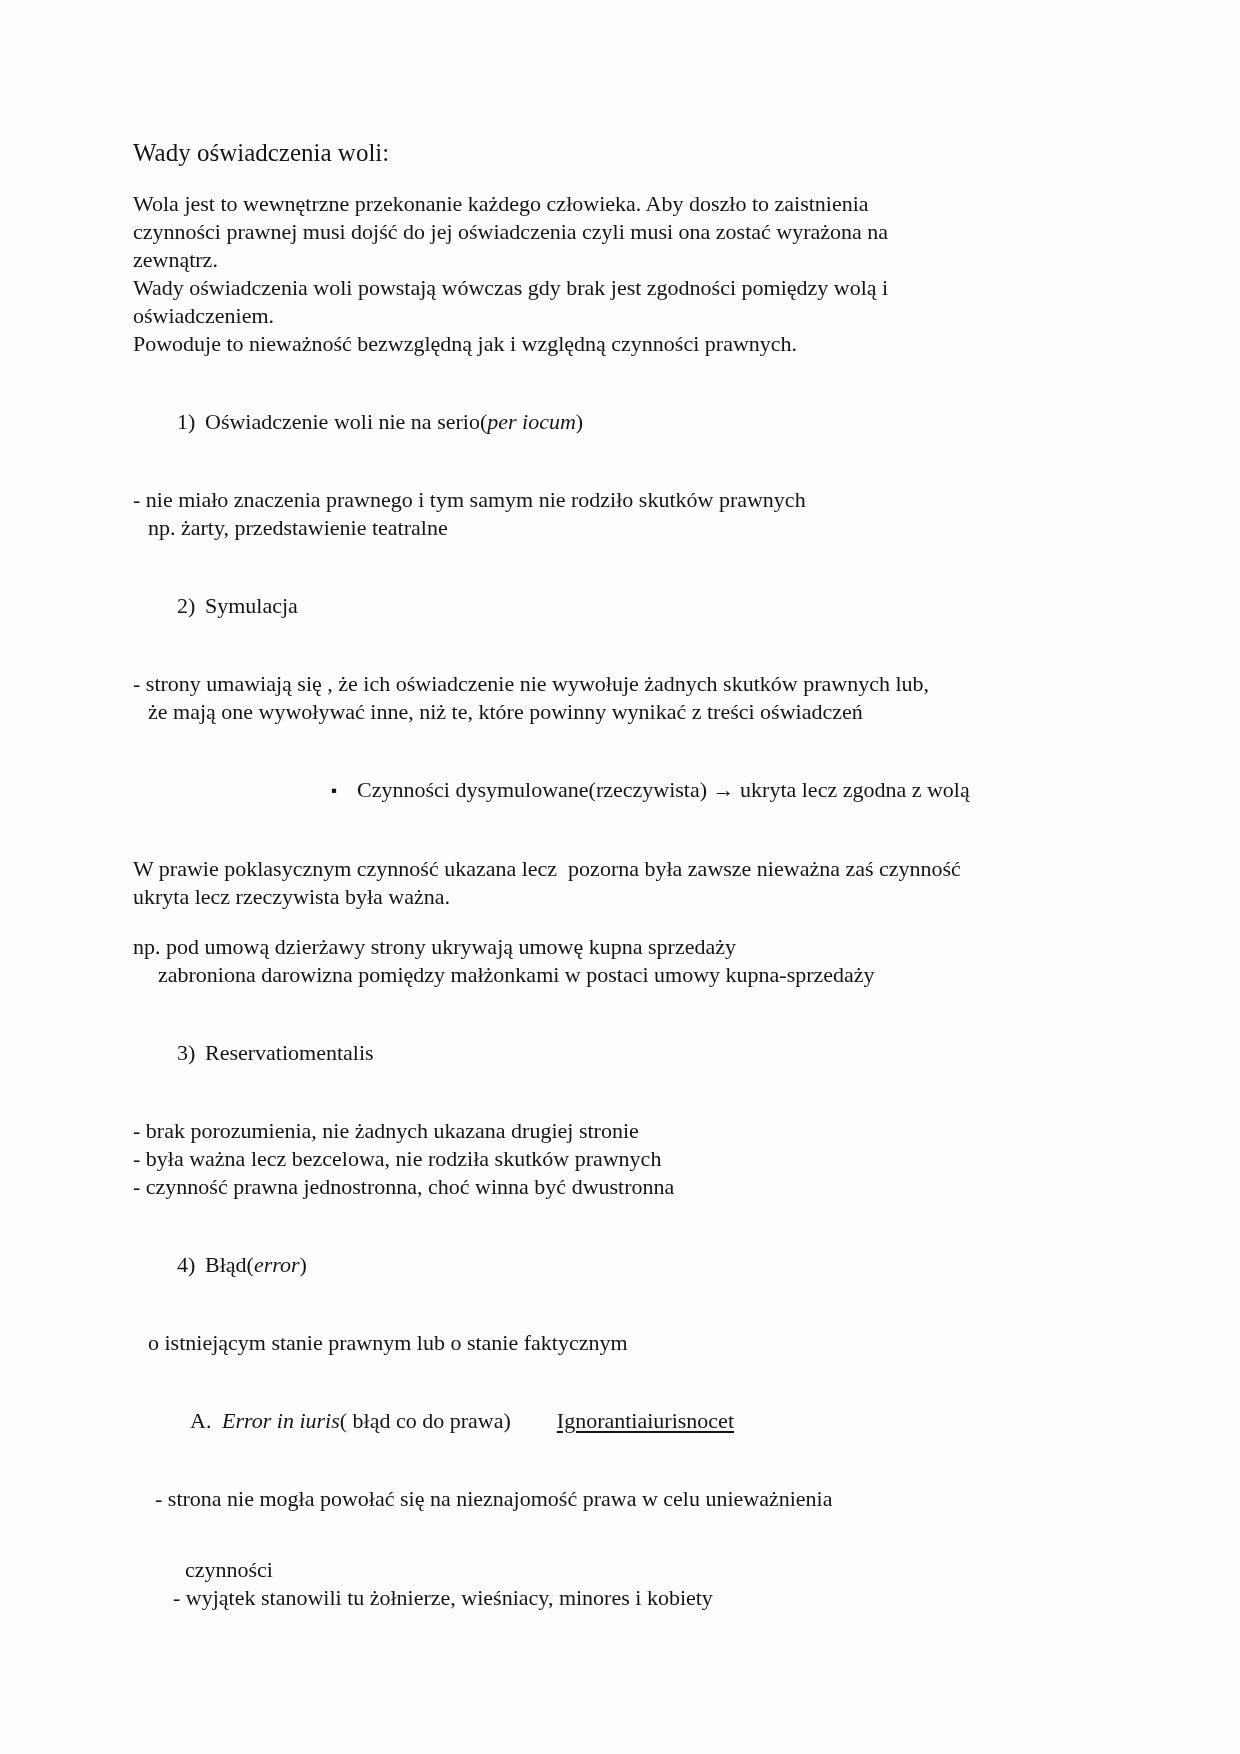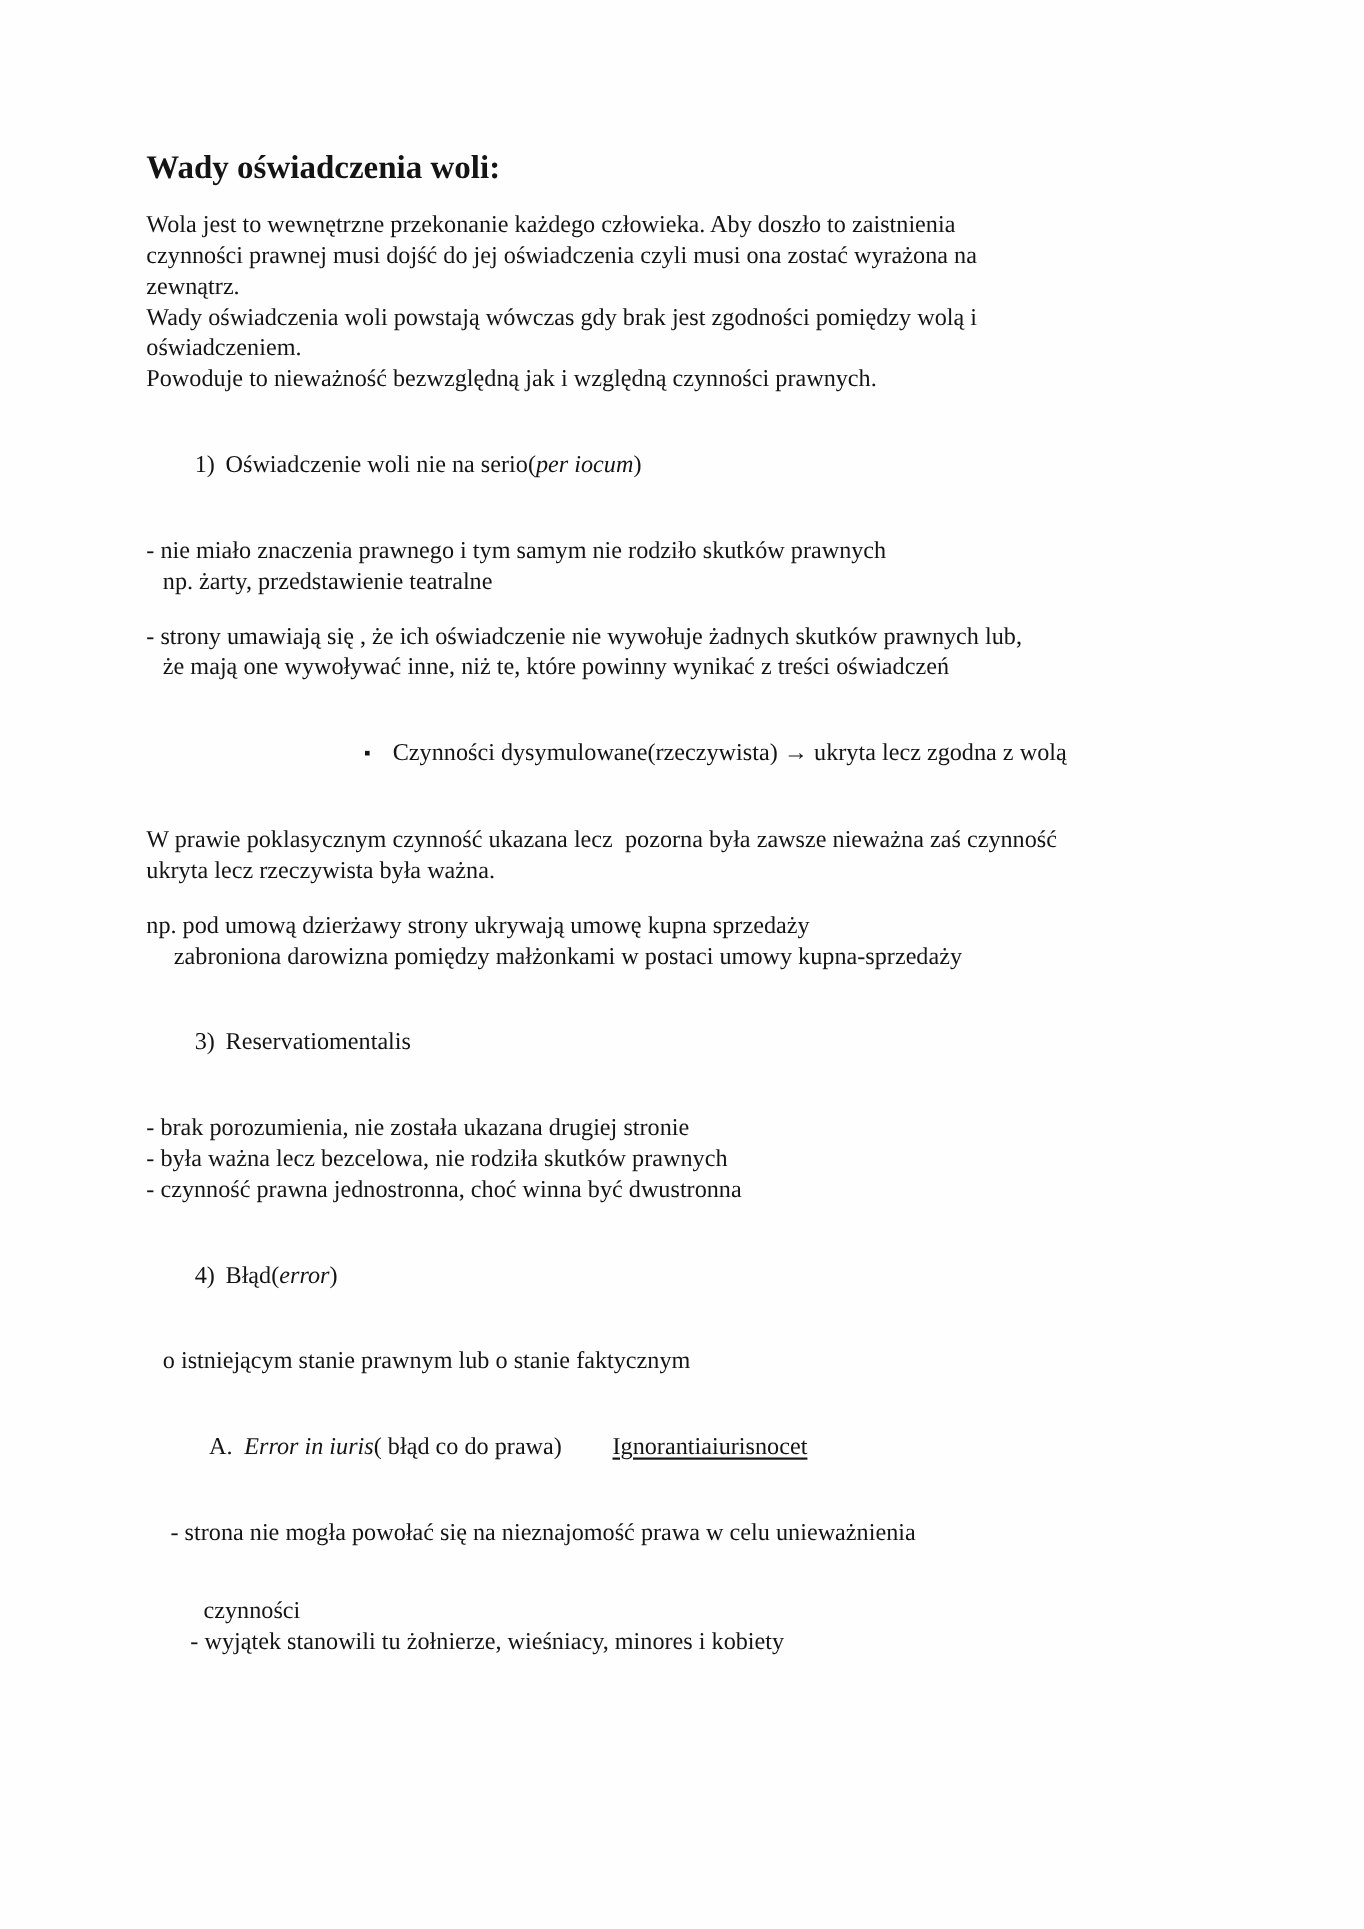--- a/index.html
+++ b/index.html
@@ -17,23 +17,23 @@
     font-family: "Liberation Serif", "DejaVu Serif", serif;
     color: #141414;
     overflow: hidden;
   }
   .line {
     font-size: 22px;
     line-height: 28px;
     white-space: pre-wrap;
   }
   .doc-title {
-    font-size: 30px;
+    font-size: 25px;
     line-height: 30px;
-    font-weight: bold;
+    font-weight: normal;
   }
   .gap    { margin-top: 22px; }
   .gap-lg { margin-top: 50px; }
 
   
   .ind-np     { padding-left: 15px; }  
   .ind-zab    { padding-left: 25px; }  
   .ind-strona { padding-left: 22px; }  
   .ind-czyn   { padding-left: 52px; margin-top: 43px; }  
   .ind-wyj    { padding-left: 40px; }  
@@ -80,20 +80,23 @@
 
   <div class="line num-item gap">
     <span class="num">1)</span><span>Oświadczenie woli nie na serio(</span><span class="latin">per iocum</span><span>)</span>
   </div>
 
   <div class="gap">
     <div class="line">- nie miało znaczenia prawnego i tym samym nie rodziło skutków prawnych</div>
     <div class="line ind-np">np. żarty, przedstawienie teatralne</div>
   </div>
 
+  <div class="line num-item gap">
+    <span class="num">2)</span><span>Symulacja</span>
+  </div>
 
   <div class="gap">
     <div class="line">- strony umawiają się , że ich oświadczenie nie wywołuje żadnych skutków prawnych lub,</div>
     <div class="line ind-np">że mają one wywoływać inne, niż te, które powinny wynikać z treści oświadczeń</div>
   </div>
 
   <div class="gap">
     <div class="line bullet-line">
       <span class="marker">▪</span><span>Czynności dysymulowane(rzeczywista) → ukryta lecz zgodna z wolą</span>
     </div>
@@ -107,21 +110,21 @@
   <div class="gap">
     <div class="line">np. pod umową dzierżawy strony ukrywają umowę kupna sprzedaży</div>
     <div class="line ind-zab">zabroniona darowizna pomiędzy małżonkami w postaci umowy kupna-sprzedaży</div>
   </div>
 
   <div class="line num-item gap">
     <span class="num">3)</span><span>Reservatiomentalis</span>
   </div>
 
   <div class="gap">
-    <div class="line">- brak porozumienia, nie została ukazana drugiej stronie</div>
+    <div class="line">- brak porozumienia, nie żadnych ukazana drugiej stronie</div>
     <div class="line">- była ważna lecz bezcelowa, nie rodziła skutków prawnych</div>
     <div class="line">- czynność prawna jednostronna, choć winna być dwustronna</div>
   </div>
 
   <div class="line num-item gap">
     <span class="num">4)</span><span>Błąd(</span><span class="latin">error</span><span>)</span>
   </div>
 
   <div class="gap">
     <div class="line ind-np">o istniejącym stanie prawnym lub o stanie faktycznym</div>

